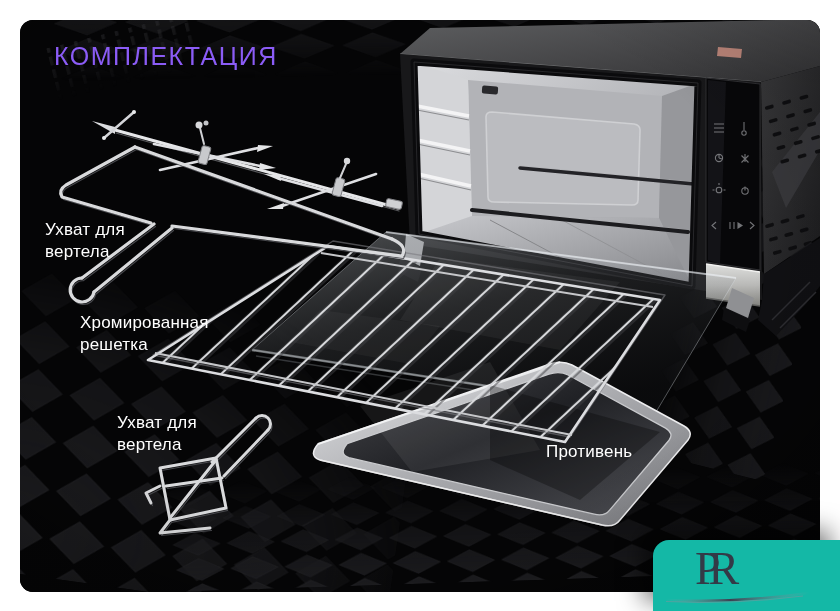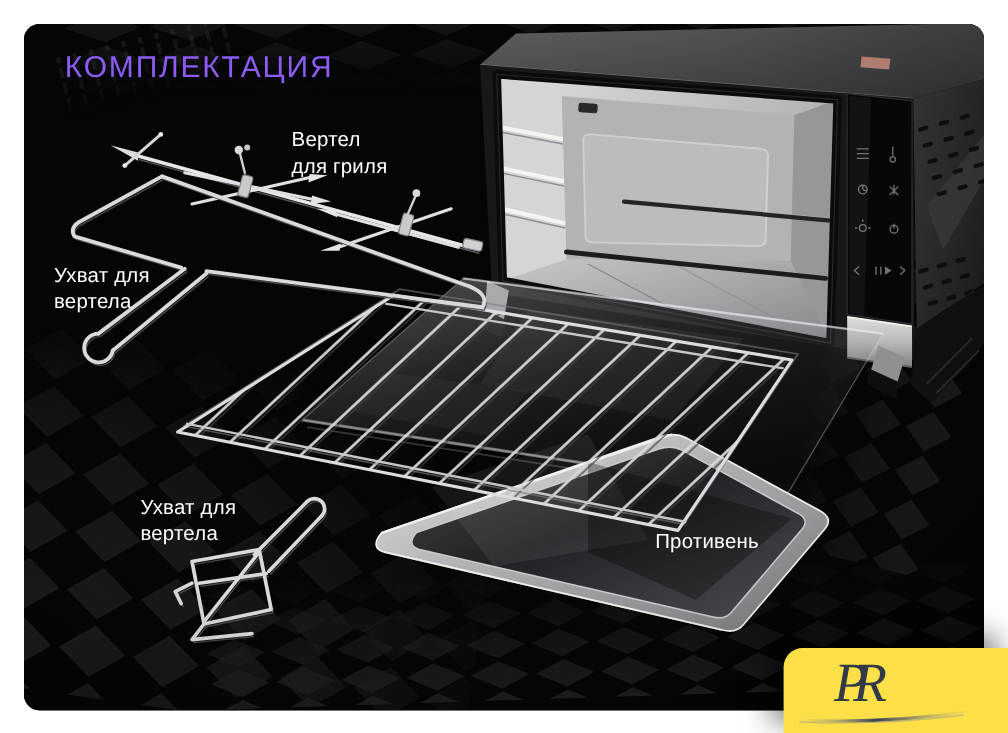--- a/index.html
+++ b/index.html
@@ -11,22 +11,22 @@
   .title{position:absolute;left:54px;top:42px;color:#8b5cf6;font-size:25px;
          letter-spacing:1.5px;font-weight:400;white-space:nowrap;}
   .callout{position:absolute;color:#ffffff;font-size:17px;line-height:22px;
            font-weight:400;letter-spacing:.2px;white-space:nowrap;}
   .co-spit{left:243px;top:106px;}
   .co-spit-holder{left:45px;top:219px;}
   .co-rack{left:80px;top:312px;}
   .co-tray-holder{left:117px;top:412px;}
   .co-tray{left:546px;top:441px;}
   .logo-card{position:absolute;left:653px;top:540px;width:187px;height:71px;
-             background:#fde047;border-radius:16px 0 0 0;
-             box-shadow:-10px -10px 24px rgba(0,0,0,.55);font-style:italic;}
+             background:#14b8a6;border-radius:16px 0 0 0;
+             box-shadow:-10px -10px 24px rgba(0,0,0,.55);}
   .logo-mono{position:absolute;left:42px;top:4px;font-family:"Liberation Serif",serif;
              font-size:46px;line-height:1.1;color:#333a47;letter-spacing:-0.26em;
              font-weight:500;}
   .logo-swoosh{position:absolute;left:10px;top:50px;}
 </style>
 </head>
 <body>
 
 <div class="stage">
   <div class="panel">
@@ -353,27 +353,27 @@
           <path d="M236,398 A8,8 0 1 1 248,410"></path>
         </g>
       </g>
 
       <rect x="0" y="0" width="800" height="572" fill="url(#gVig)"></rect>
     </svg>
   </div>
 
   <div class="title">КОМПЛЕКТАЦИЯ</div>
 
-  <div class="callout co-spit">
-    <div>Вертел</div>
-    <div>для гриля</div>
-  </div>
   <div class="callout co-spit-holder">
     <div>Ухват для</div>
     <div>вертела</div>
+  </div>
+  <div class="callout co-rack">
+    <div>Хромированная</div>
+    <div>решетка</div>
   </div>
   <div class="callout co-tray-holder">
     <div>Ухват для</div>
     <div>вертела</div>
   </div>
   <div class="callout co-tray">
     <div>Противень</div>
   </div>
 
   <div class="logo-card">

